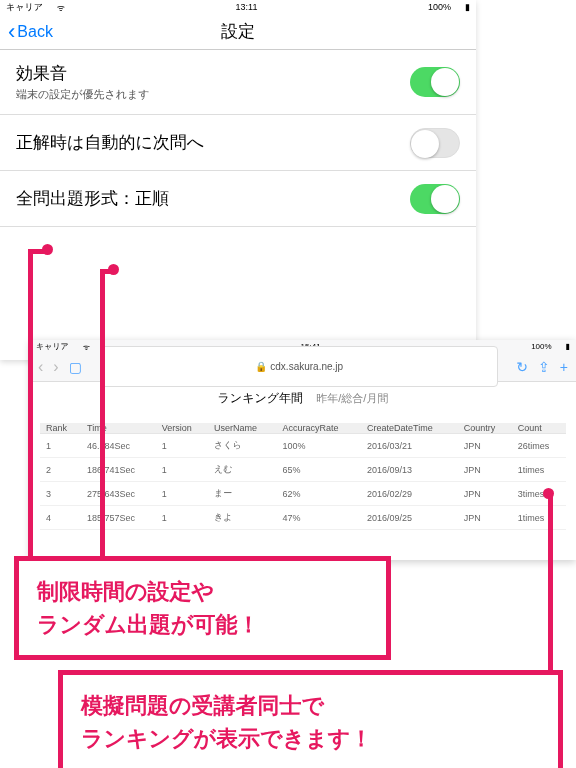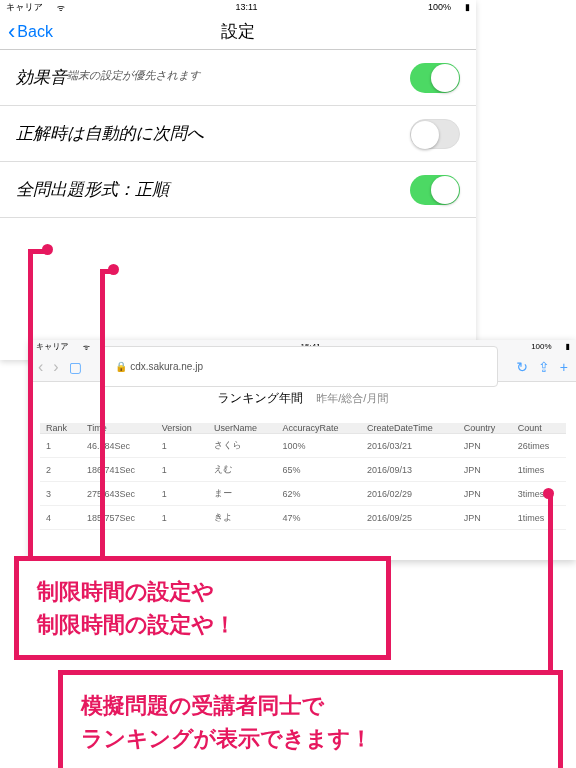--- a/index.html
+++ b/index.html
@@ -7,37 +7,37 @@
 
   
   .settings-panel { position: absolute; top: 0; left: 0; width: 476px; height: 360px; background: #fff; box-shadow: 0 2px 6px rgba(0,0,0,.15); }
   .status-bar { height: 14px; display: flex; justify-content: space-between; align-items: center; font-size: 9px; padding: 0 6px; color: #000; }
   .status-left, .status-right { display: flex; align-items: center; gap: 14px; }
   .nav-bar { height: 36px; display: flex; align-items: center; position: relative; border-bottom: 1px solid #ccc; }
   .back-btn { color: #007aff; font-size: 16px; padding-left: 8px; display: flex; align-items: center; }
   .back-chevron { font-size: 22px; margin-right: 2px; }
   .nav-title { position: absolute; left: 50%; transform: translateX(-50%); font-size: 17px; font-weight: 500; }
   .setting-row { display: flex; align-items: center; justify-content: space-between; padding: 12px 16px; border-bottom: 1px solid #ddd; min-height: 56px; }
-  .setting-text { display: flex; flex-direction: row; font-style: italic; }
+  .setting-text { display: flex; flex-direction: column; }
   .setting-title { font-size: 17px; color: #000; }
   .setting-sub { font-size: 11px; color: #555; margin-top: 2px; }
   .switch { width: 50px; height: 30px; border-radius: 15px; position: relative; }
   .switch.on { background: #4cd964; }
   .switch.off { background: #e5e5e5; border: 1px solid #ddd; }
   .switch .knob { position: absolute; width: 28px; height: 28px; background: #fff; border-radius: 50%; top: 1px; box-shadow: 0 1px 3px rgba(0,0,0,.3); }
   .switch.on .knob { right: 1px; }
   .switch.off .knob { left: 0; }
 
   
   .browser-panel { position: absolute; top: 340px; left: 30px; width: 546px; height: 220px; background: #f7f7f8; box-shadow: 0 2px 8px rgba(0,0,0,.2); font-size: 10px; }
   .b-status { height: 12px; display: flex; justify-content: space-between; padding: 0 6px; font-size: 8px; align-items: center; }
   .b-toolbar { height: 30px; display: flex; align-items: center; padding: 0 8px; gap: 10px; border-bottom: 1px solid #ddd; background: #f7f7f8; }
   .b-nav-btn { color: #bbb; font-size: 16px; }
   .b-book { color: #4da3ff; font-size: 14px; }
-  .b-url { flex: 1; background: #fff; border: 1px solid #ddd; border-radius: 4px; padding: 14px; font-size: 10px; color: #555; margin: 0 8px; }
+  .b-url { flex: 1; text-align: center; background: #fff; border: 1px solid #ddd; border-radius: 4px; padding: 14px; font-size: 10px; color: #555; margin: 0 8px; }
   .b-refresh, .b-share, .b-add { color: #4da3ff; font-size: 14px; }
   .b-content { padding: 8px 10px; background: #fff; height: calc(100% - 42px); }
   .rank-title { text-align: center; font-size: 12px; margin-bottom: 16px; }
   .rank-title .sub { color: #888; font-size: 11px; }
   table { width: 100%; border-collapse: collapse; font-size: 9px; }
   th { background: #f0f0f0; text-align: left; padding: 0 6px; color: #555; font-weight: 500; border-bottom: 1px solid #e5e5e5; }
   td { padding: 5px 6px; border-bottom: 1px solid #f0f0f0; color: #666; }
 
   
   .callout { position: absolute; border: 5px solid #e6185f; background: #fff; padding: 14px 18px; }
@@ -200,18 +200,18 @@
 <div class="connector line1h"></div>
 <div class="line1dot"></div>
 <div class="connector line2v"></div>
 <div class="connector line2h"></div>
 <div class="line2dot"></div>
 <div class="connector line3v"></div>
 <div class="line3dot"></div>
 
 <div class="callout callout1">
   <div class="callout-text">制限時間の設定や</div>
-  <div class="callout-text">制限時間の設定や！</div>
+  <div class="callout-text">ランダム出題が可能！</div>
 </div>
 <div class="callout callout2">
   <div class="callout-text">模擬問題の受講者同士で</div>
   <div class="callout-text">ランキングが表示できます！</div>
 </div>
 
 </body></html>

